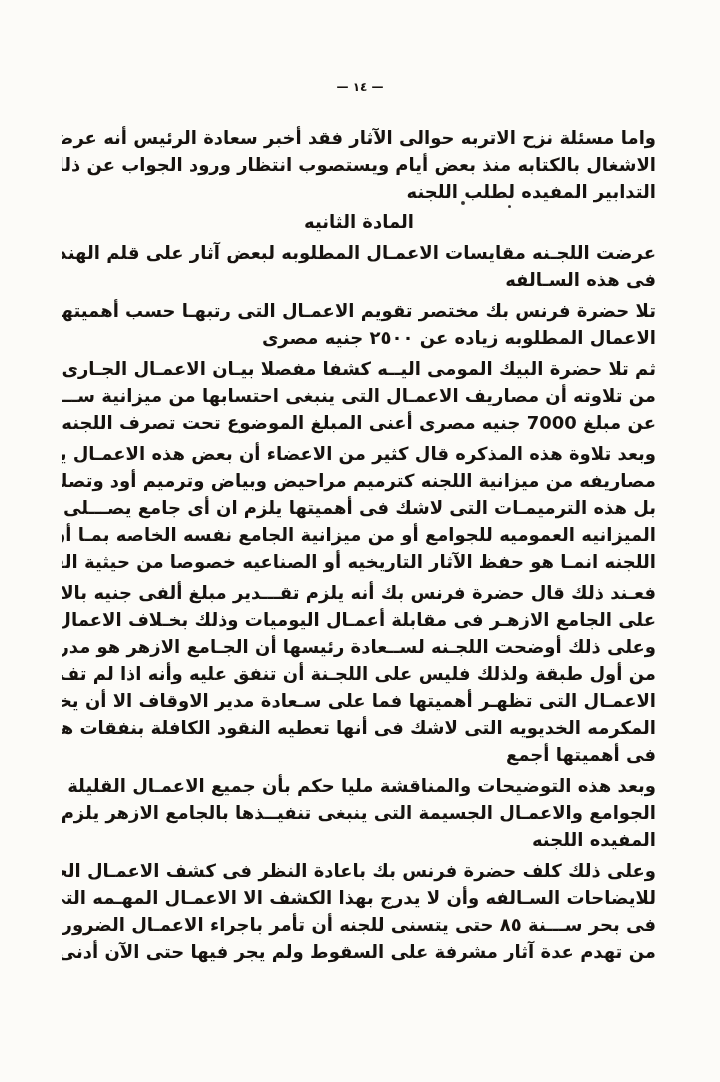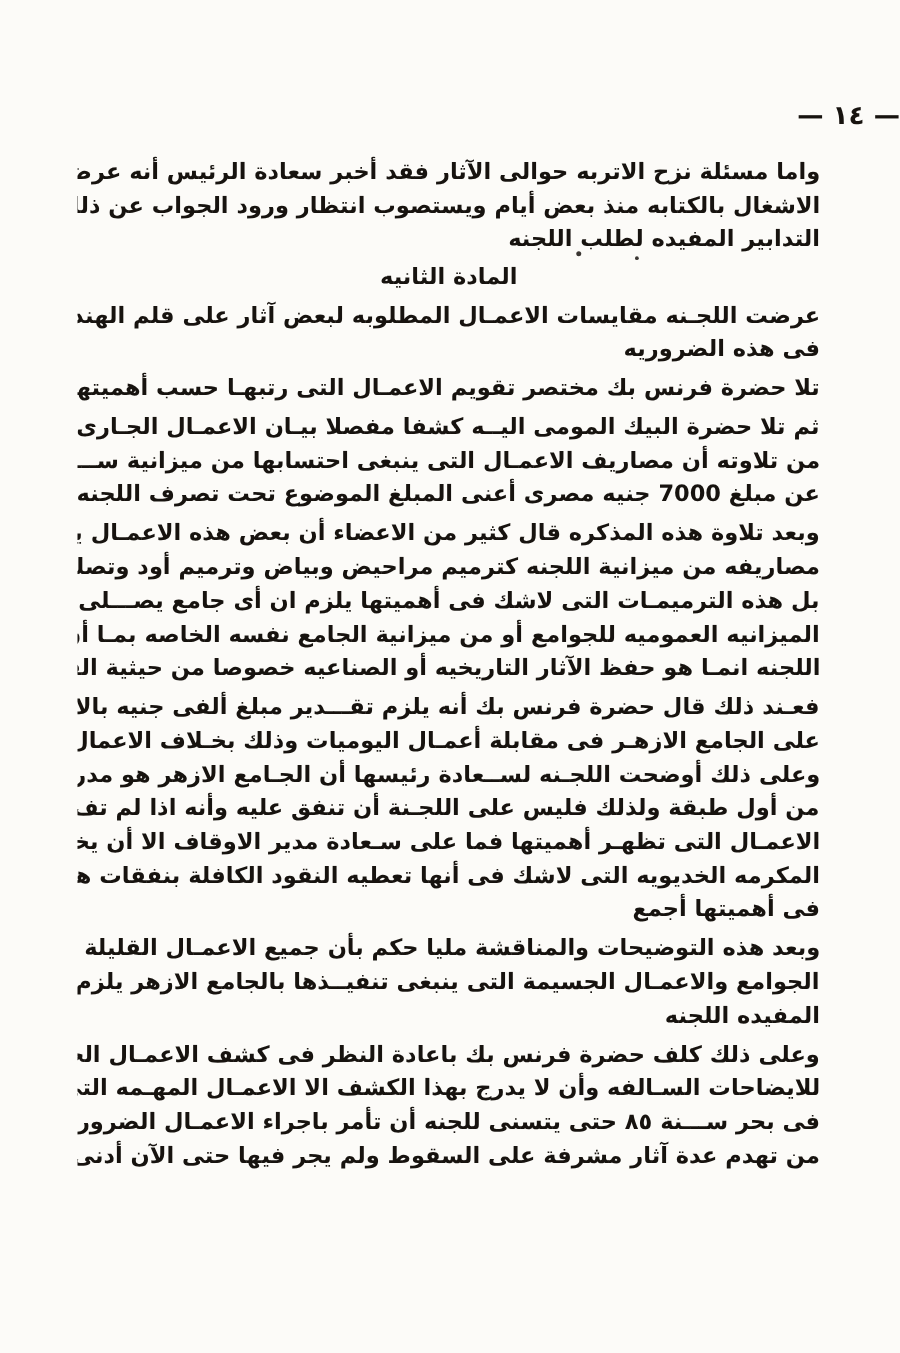--- a/index.html
+++ b/index.html
@@ -15,21 +15,22 @@
     background: var(--paper, #fcfbf8);
     color: var(--ink, #161310);
     font-family: "DejaVu Sans", sans-serif;
     overflow: hidden;
   }
   .page-number {
     position: absolute;
     top: 80px;
     left: 0;
     right: 0;
-    font-size: 21px;
+    text-align: center;
+    font-size: 12px;
     font-weight: bold;
     letter-spacing: 3px;
     direction: rtl;
   }
   .text-block {
     position: absolute;
     top: 124px;
     right: 64px;
     width: 594px;
     direction: rtl;
@@ -88,25 +89,26 @@
       <div class="line full">الاشغال بالكتابه منذ بعض أيام ويستصوب انتظار ورود الجواب عن ذلك اذ به تعرف</div>
       <div class="line last">التدابير المفيده لطلب اللجنه</div>
     </div>
 
     <div class="block heading">
       <div class="line">المادة الثانيه</div>
     </div>
 
     <div class="block">
       <div class="line full">عرضت اللجـنه مقايسات الاعمـال المطلوبه لبعض آثار على قلم الهندسه وقبـل النظر</div>
-      <div class="line last">فى هذه الضروريه</div>
+      <div class="line last">فى هذه السـالفه</div>
     </div>
 
     <div class="block">
       <div class="line full">تلا حضرة فرنس بك مختصر تقويم الاعمـال التى رتبهـا حسب أهميتهـا فبلغت قيمـة</div>
+      <div class="line last">الاعمال المطلوبه زياده عن ٢٥٠٠ جنيه مصرى</div>
     </div>
 
     <div class="block">
       <div class="line full">ثم تلا حضرة البيك المومى اليــه كشفا مفصلا بيـان الاعمـال الجـارى تنفيذها وظهر</div>
       <div class="line full">من تلاوته أن مصاريف الاعمـال التى ينبغى احتسابها من ميزانية ســـنة ٨٥ تزيد</div>
       <div class="line last">عن مبلغ 7000 جنيه مصرى أعنى المبلغ الموضوع تحت تصرف اللجنه</div>
     </div>
 
     <div class="block">
       <div class="line full">وبعد تلاوة هذه المذكره قال كثير من الاعضاء أن بعض هذه الاعمـال ينبغى أن لاتحتسب</div>

